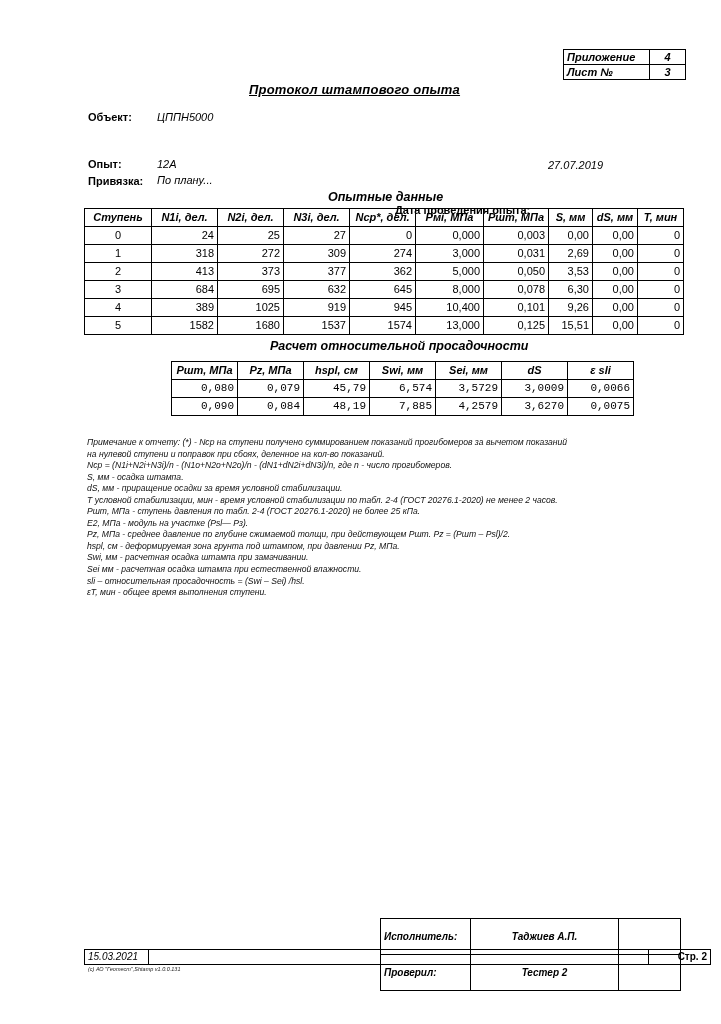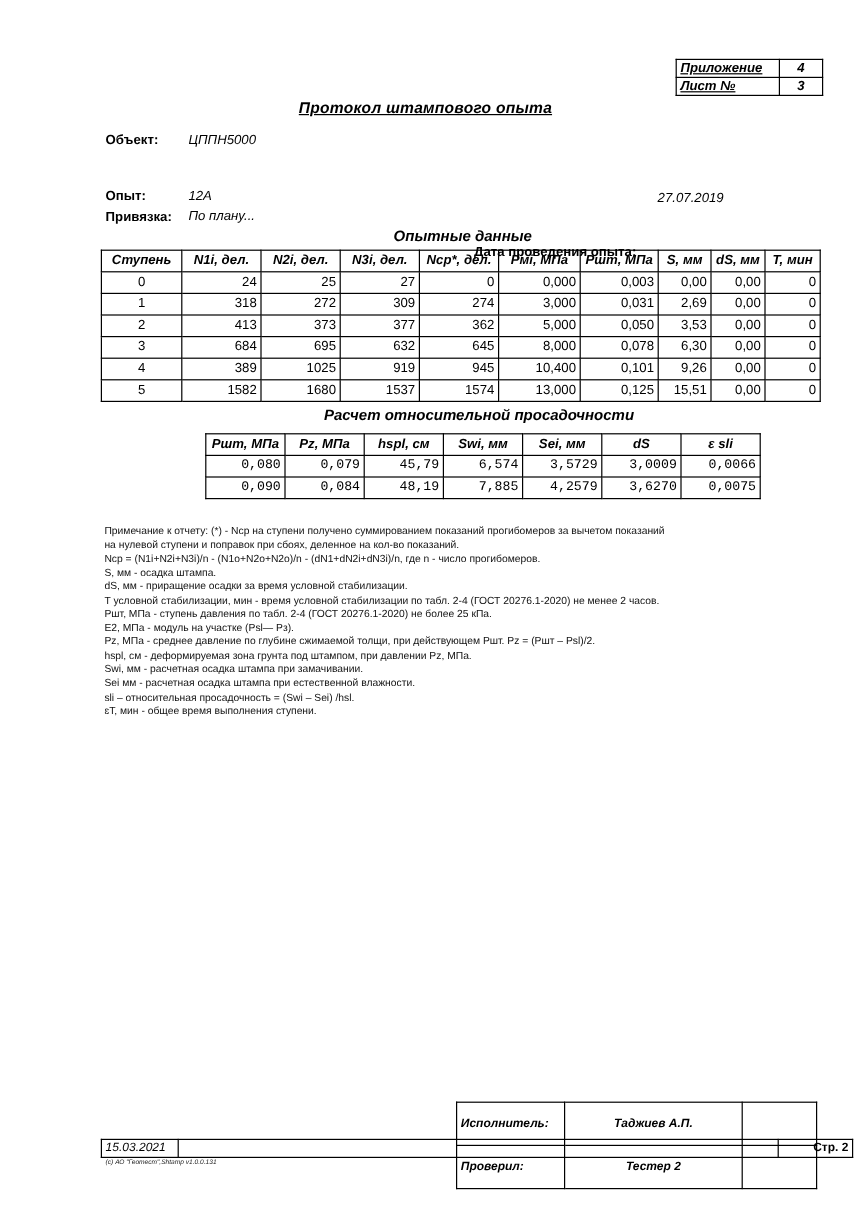--- a/index.html
+++ b/index.html
@@ -4,21 +4,21 @@
 <style>
   html, body { margin: 0; padding: 0; background: #ffffff; }
   body { width: 721px; height: 1024px; position: relative; overflow: hidden;
          font-family: "Liberation Sans", sans-serif; color: #000; }
   .abs { position: absolute; }
 
   
   table { border-collapse: collapse; }
   .appx { left: 563px; top: 49px; font-size: 11px; }
   .appx td { border: 1px solid #000; height: 14px; padding: 0 3px; font-style: italic; font-weight: bold; line-height: 14px; }
-  .appx td.lbl { width: 79px; text-decoration: underline; }
+  .appx td.lbl { width: 79px; }
   .appx td.val { width: 29px; text-align: center; }
 
   .title { left: 249px; top: 82px; font-size: 13px; font-weight: bold; font-style: italic; text-decoration: underline; letter-spacing: 0.2px; }
 
   .meta-label { font-size: 11px; font-weight: bold; }
   .meta-val { font-size: 11px; font-style: italic; }
 
   .section-title { font-size: 12.5px; font-style: italic; font-weight: bold; }
 
   
@@ -27,21 +27,21 @@
   .data th { font-style: italic; font-weight: bold; text-align: center; }
   .data td { text-align: right; }
   .data td.c { text-align: center; }
 
   
   .calc { left: 171px; top: 361px; font-size: 11px; }
   .calc th, .calc td { border: 1px solid #000; height: 17px; padding: 0 3px; line-height: 17px; }
   .calc th { font-style: italic; font-weight: bold; text-align: center; }
   .calc td { text-align: right; font-family: Liberation Mono, monospace; }
 
-  .notes { left: 87px; top: 437px; width: 560px; font-size: 8.6px; line-height: 11.55px; color: #111; }
+  .notes { left: 87px; top: 437px; width: 560px; font-size: 8.6px; font-style: italic; line-height: 11.55px; color: #111; }
   .notes div { white-space: nowrap; }
 
   
   .sign { left: 380px; top: 918px; font-size: 10px; }
   .sign td { border: 1px solid #000; height: 15px; padding: 10px 3px; line-height: 15px; font-style: italic; font-weight: bold; }
   .sign td.lbl { width: 83px; }
   .sign td.val { width: 141px; text-align: center; }
   .sign td.empty { width: 55px; }
 
   .footer { left: 84px; top: 949px; font-size: 10px; }

